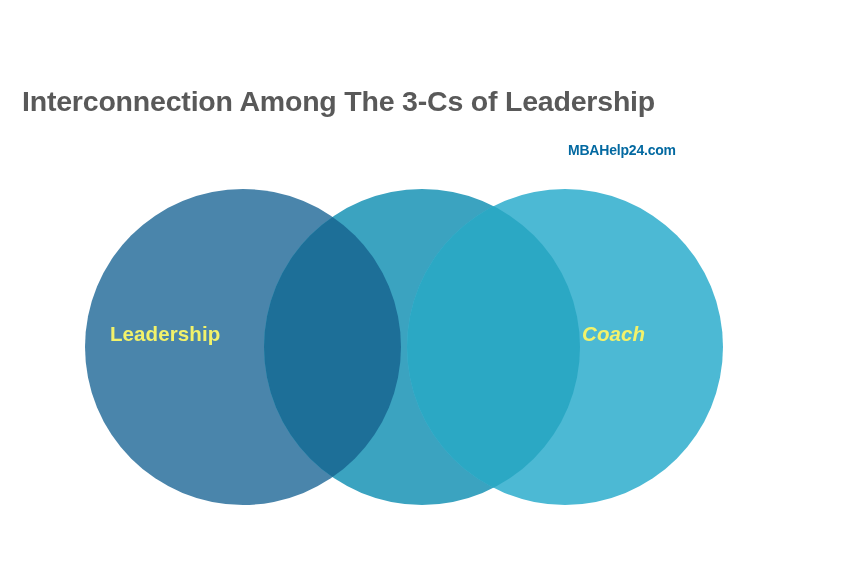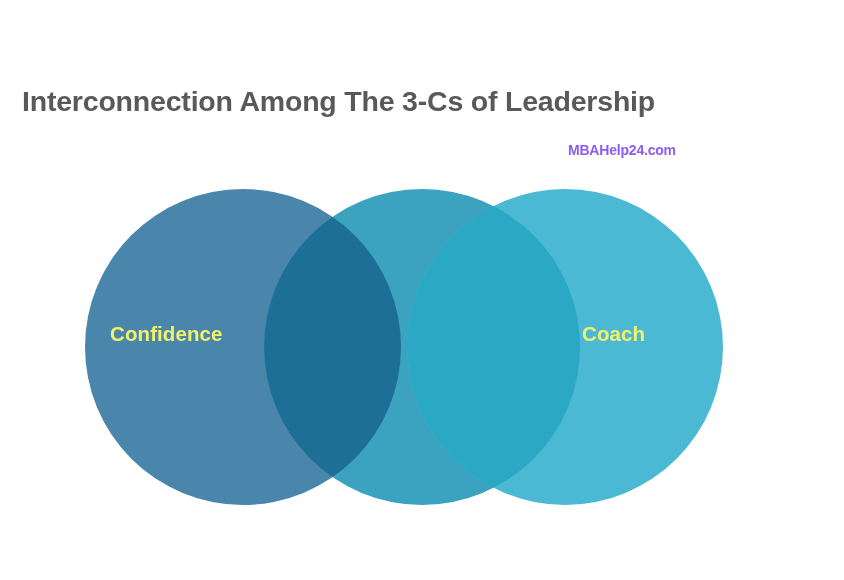--- a/index.html
+++ b/index.html
@@ -60,21 +60,21 @@
   #label-confidence { left: 334px; top: 322px; }
   #label-coach      { left: 582px; top: 322px; }
 </style>
 </head>
 <body>
 
 <div id="canvas" style="background: rgb(255, 255, 255);">
 
   <div id="title" style="color: rgb(89, 89, 89);">Interconnection Among The 3-Cs of Leadership</div>
 
-  <div id="watermark" style="color: #8b5cf6;">MBAHelp24.com</div>
+  <div id="watermark" style="color: #0369a1;">MBAHelp24.com</div>
 
   <svg id="venn-svg" viewBox="0 0 844 580" xmlns="http://www.w3.org/2000/svg">
 
     <defs>
       <clipPath id="clip-left">
         <circle id="c-left-clip" cx="243" cy="347" r="158"></circle>
       </clipPath>
       <clipPath id="clip-mid">
         <circle id="c-mid-clip" cx="422" cy="347" r="158"></circle>
       </clipPath>
@@ -90,18 +90,18 @@
     <g clip-path="url(#clip-mid)">
       <circle id="ov-mid-right" cx="565" cy="347" r="158" fill="#2ba8c4"></circle>
     </g>
 
     <g clip-path="url(#clip-left)">
       <circle id="ov-left-mid" cx="422" cy="347" r="158" fill="#1d6f98"></circle>
     </g>
 
   </svg>
 
-  <div class="venn-label" id="label-challenge" style="color: rgb(242, 242, 106);">Confidence</div>
+  <div class="venn-label" id="label-challenge" style="color: rgb(242, 242, 106);">Leadership</div>
 
 
-  <div class="venn-label" id="label-coach" style="color: rgb(242, 242, 106);">Coach</div>
+  <div class="venn-label" id="label-coach" style="color: rgb(242, 242, 106); font-style: italic;">Coach</div>
 
 </div>
 
 </body></html>

